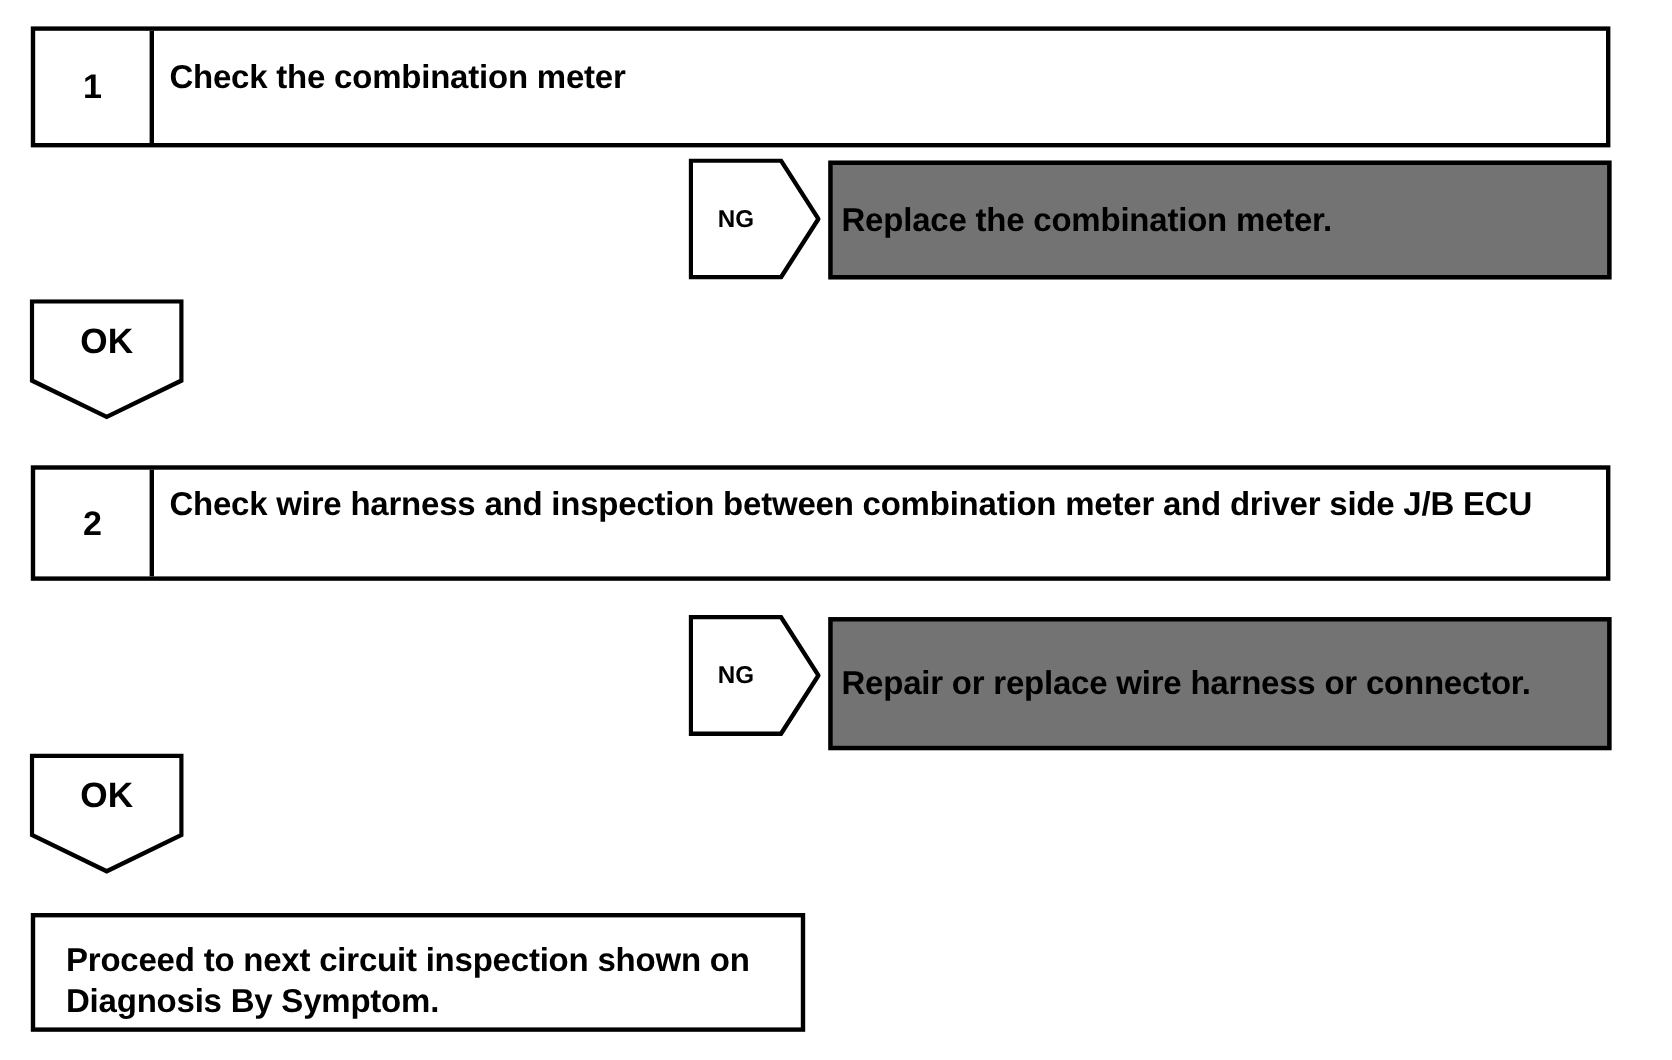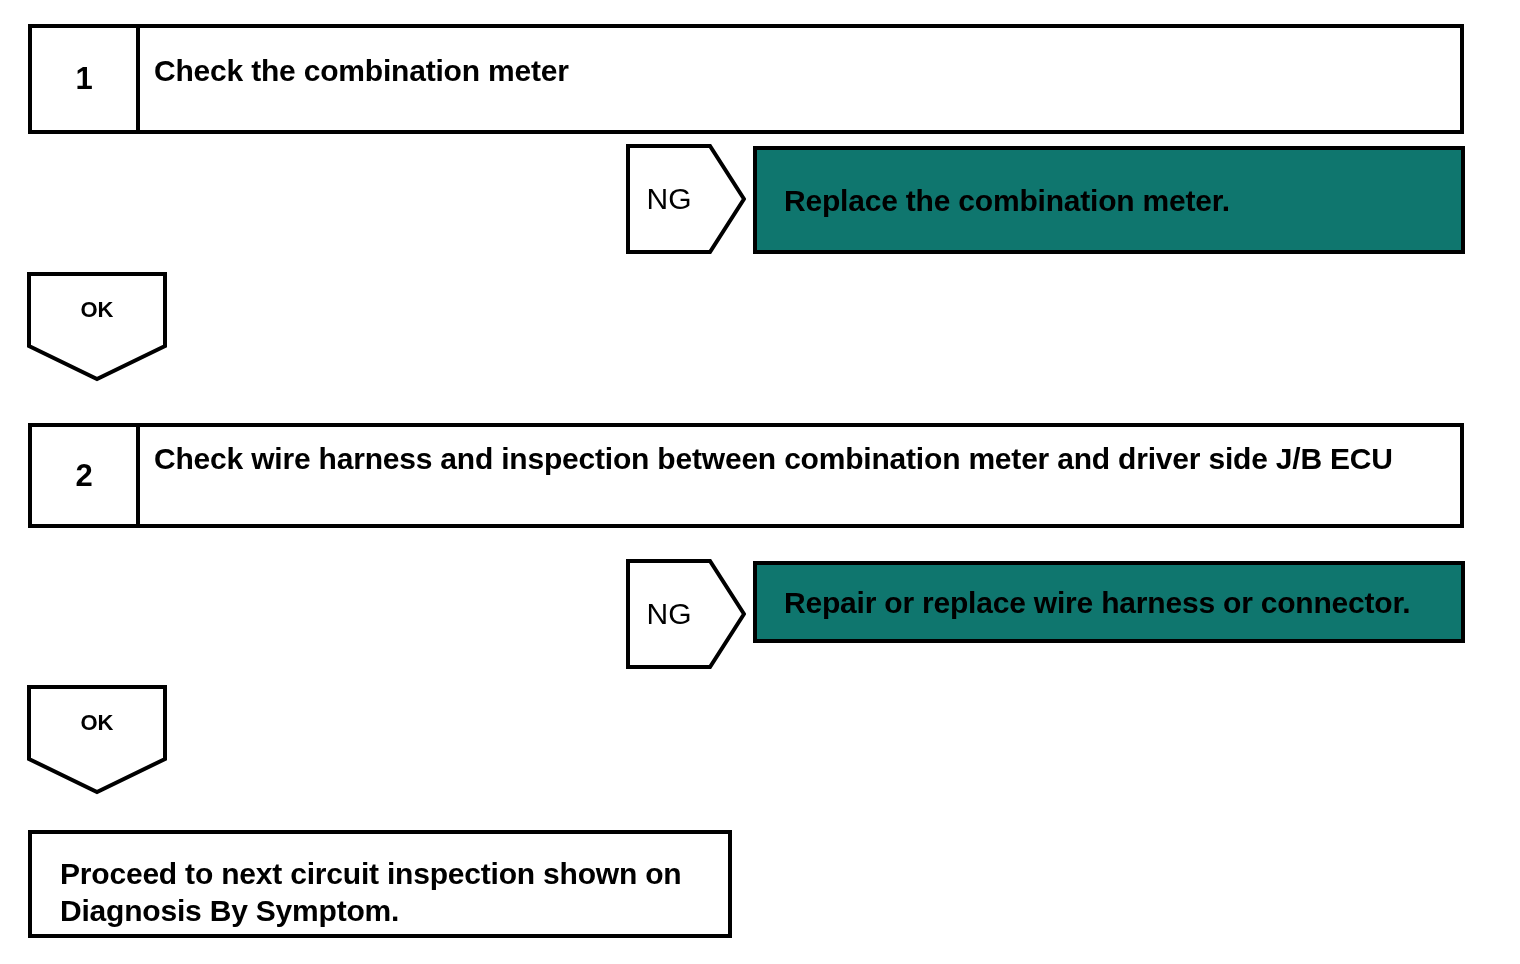--- a/index.html
+++ b/index.html
@@ -60,24 +60,24 @@
   .step-text.single {
     align-items: center;
     padding-top: 0;
   }
 
   
   .result-box {
     position: absolute;
     box-sizing: border-box;
     border: 4px solid #000;
-    background: #0f766e;
-    display: flex;
-    align-items: center;
-    padding-left: 27px;
+    background: #737373;
+    display: flex;
+    align-items: center;
+    padding-left: 8px;
     font-weight: bold;
     font-size: 30px;
     line-height: 35px;
     letter-spacing: -0.2px;
   }
 
   
   .terminal-box {
     position: absolute;
     box-sizing: border-box;
@@ -108,22 +108,22 @@
   }
   .ng-label {
     position: absolute;
     left: 0;
     top: 0;
     width: 86px;
     height: 110px;
     display: flex;
     align-items: center;
     justify-content: center;
-    font-weight: normal;
-    font-size: 30px;
+    font-weight: bold;
+    font-size: 22px;
     letter-spacing: 0px;
   }
 
   
   .ok-arrow {
     position: absolute;
     width: 140px;
     height: 110px;
   }
   .ok-arrow svg {
@@ -135,21 +135,21 @@
   .ok-label {
     position: absolute;
     left: 0;
     top: 0;
     width: 140px;
     height: 76px;
     display: flex;
     align-items: center;
     justify-content: center;
     font-weight: bold;
-    font-size: 22px;
+    font-size: 32px;
     letter-spacing: 0px;
   }
 </style>
 </head>
 <body>
 
 <div class="canvas">
 
   <div class="step-box" style="left:28px; top:24px; width:1436px; height:110px;">
     <div class="step-num">1</div>
@@ -177,21 +177,21 @@
     <div class="step-text">Check wire harness and inspection between combination meter and driver side J/B ECU</div>
   </div>
 
   <div class="ng-arrow" style="left:626px; top:559px;">
     <svg width="120" height="110" viewBox="0 0 120 110" aria-hidden="true">
       <polygon points="2,2 84,2 118,55 84,108 2,108" fill="#ffffff" stroke="#000000" stroke-width="4" stroke-linejoin="miter"></polygon>
     </svg>
     <div class="ng-label">NG</div>
   </div>
 
-  <div class="result-box" style="left:753px; top:561px; width:712px; height:82px;">Repair or replace wire harness or connector.</div>
+  <div class="result-box" style="left:753px; top:561px; width:712px; height:121px;">Repair or replace wire harness or connector.</div>
 
   <div class="ok-arrow" style="left:27px; top:685px;">
     <svg width="140" height="110" viewBox="0 0 140 110" aria-hidden="true">
       <polygon points="2,2 138,2 138,74 70,107 2,74" fill="#ffffff" stroke="#000000" stroke-width="4" stroke-linejoin="miter"></polygon>
     </svg>
     <div class="ok-label">OK</div>
   </div>
 
   <div class="terminal-box" style="left:28px; top:830px; width:704px; height:108px;">Proceed to next circuit inspection shown on
 Diagnosis By Symptom.</div>

